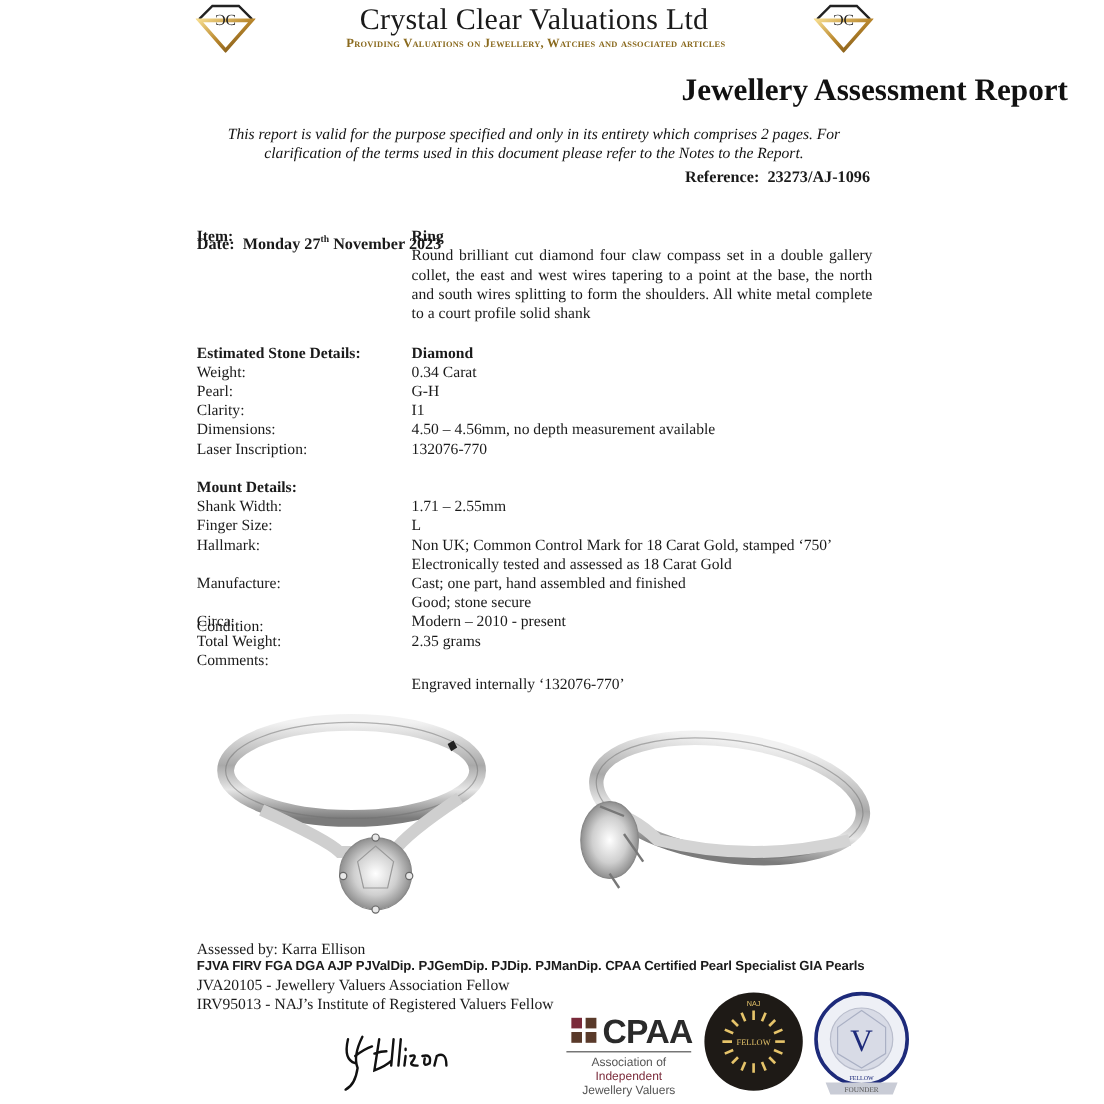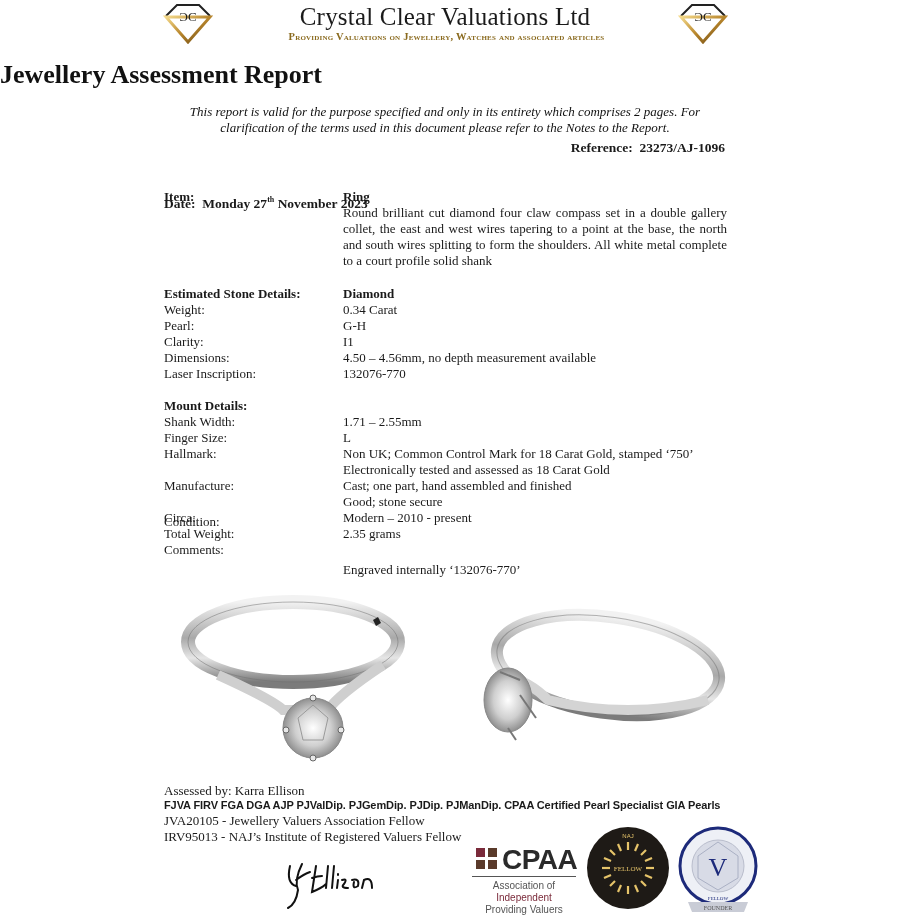--- a/index.html
+++ b/index.html
@@ -9,21 +9,21 @@
   .logo { position: absolute; top: 2px; width: 50px; height: 42px; }
   .logo-left { left: 163px; }
   .logo-right { left: 678px; }
 
   .company-name { position: absolute; top: 3px; left: 0; width: 890px; text-align: center;
     font-family: "Liberation Serif", serif; font-size: 25px; color: #1a1a1a; letter-spacing: 0.2px; }
   .company-tagline { position: absolute; top: 31px; left: 0; width: 893px; text-align: center;
     font-family: "Liberation Serif", serif; font-size: 10.5px; font-weight: bold; color: #8a6a1e;
     font-variant: small-caps; letter-spacing: 0.2px; }
 
-  .report-title { position: absolute; top: 60px; left: 0; width: 890px; text-align: left;
+  .report-title { position: absolute; top: 60px; left: 0; width: 890px; text-align: right;
     font-size: 26px; font-weight: bold; color: #111; }
   .report-note { position: absolute; top: 92px; left: 160px; width: 570px; text-align: center;
     font-style: italic; font-size: 13px; line-height: 16px; color: #111; margin-top: 12px; }
 
   .date-line { position: absolute; top: 147px; left: 164px; font-size: 13.5px; font-weight: bold; margin-top: 48px; }
   .date-line sup { font-size: 8px; }
   .ref-line { position: absolute; top: 140px; right: 195px; font-size: 13.5px; font-weight: bold; text-align: center; }
 
   .field-label { position: absolute; left: 164px; font-size: 13px; line-height: 16px; }
   .field-value { position: absolute; left: 343px; font-size: 13px; line-height: 16px; }
@@ -190,21 +190,21 @@
     <rect x="0" y="0" width="9" height="9" fill="#7a2a3a"></rect>
       <rect x="12" y="0" width="9" height="9" fill="#5a3a2a"></rect>
     <rect x="0" y="12" width="9" height="9" fill="#5a3a2a"></rect>
       <rect x="12" y="12" width="9" height="9" fill="#5a3a2a"></rect>
   </svg>
   <div class="aijv-mark" style="left:32px">CPAA</div>
   <div class="aijv-line"></div>
   <div class="aijv-text">
     <div>Association of</div>
     <div class="mid">Independent</div>
-    <div>Providing Valuers</div>
+    <div>Jewellery Valuers</div>
   </div>
 </div>
 
 <svg class="naj-badge" viewBox="0 0 84 84">
   <circle cx="42" cy="42" r="41" fill="#1e1a16"></circle>
   <g stroke="#e6c46a" stroke-width="2.2">
     <line x1="42" y1="16" x2="42" y2="24"></line>
       <line x1="42" y1="60" x2="42" y2="68"></line>
     <line x1="16" y1="42" x2="24" y2="42"></line>
       <line x1="60" y1="42" x2="68" y2="42"></line>

